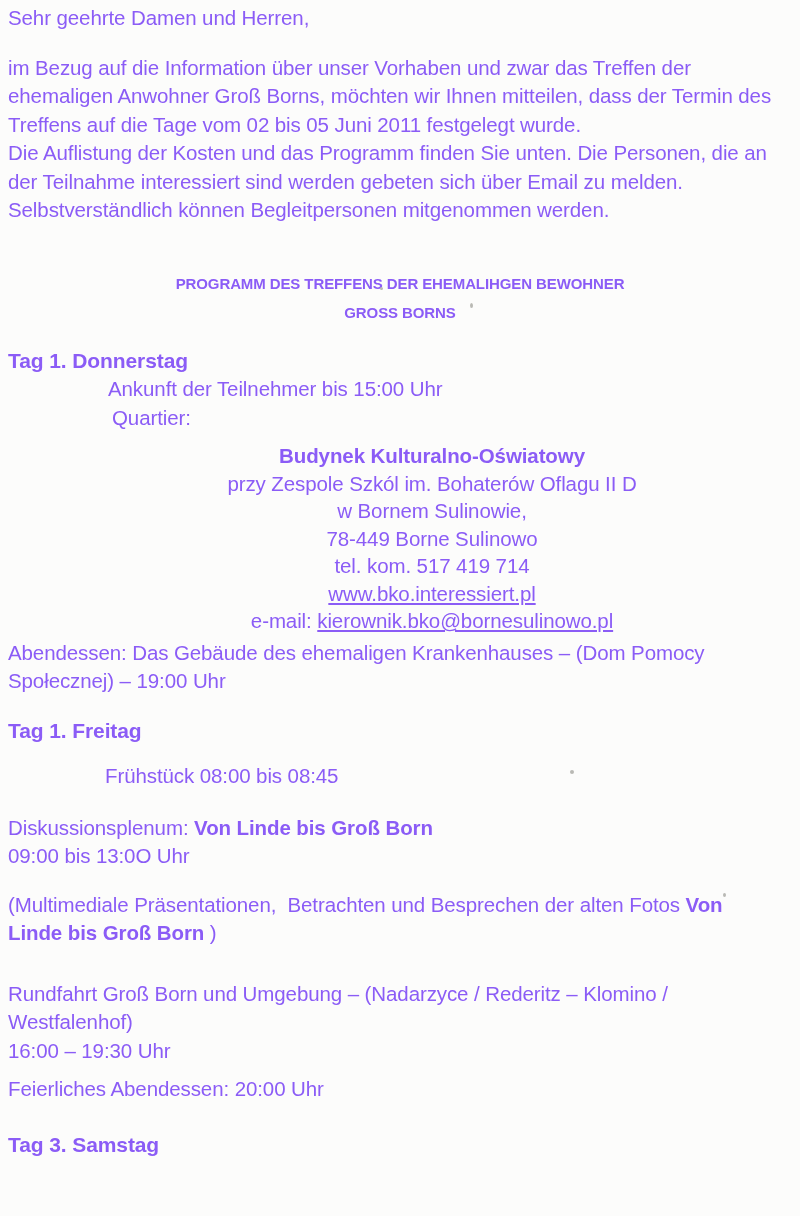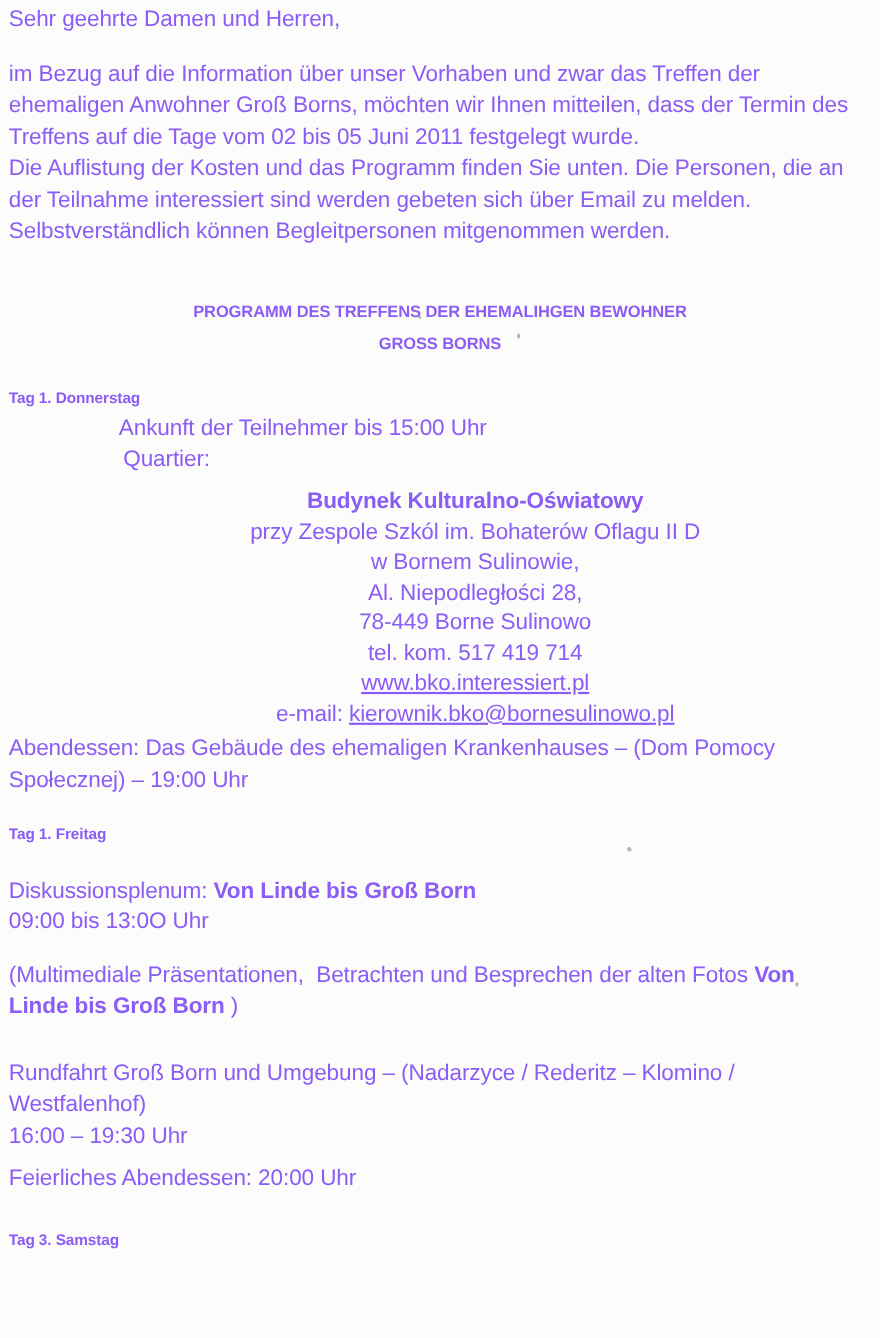--- a/index.html
+++ b/index.html
@@ -16,21 +16,21 @@
     box-sizing:border-box;
     overflow:hidden;
     letter-spacing:-0.1px;
   }
   .pre{white-space:pre-line;}
   .b{font-weight:700;}
   .u{text-decoration:underline;text-underline-offset:2px;}
   .salutation{margin:0;}
   .intro{margin-top:21px;}
   .title{margin-top:44px;text-align:center;font-weight:700;font-size:15px;line-height:29px;}
-  .day-heading{font-weight:700;font-size:14px;}
+  .day-heading{font-weight:700;font-size:21px;}
   .day1-heading{margin-top:20px;}
   .indent-arrival{margin-left:100px;}
   .indent-quartier{margin-left:104px;}
   .venue{margin-top:10px;margin-left:64px;text-align:center;line-height:27.5px;}
   .dinner{margin-top:4px;}
   .day2-heading{margin-top:21px;}
   .breakfast{margin-top:17px;margin-left:97px;}
   .plenum{margin-top:23px;}
   .note{margin-top:20px;}
   .lunch{margin-top:10px;}
@@ -60,31 +60,31 @@
   </div>
 
   <div class="day-heading day1-heading">Tag 1. Donnerstag</div>
   <div class="indent-arrival">Ankunft der Teilnehmer bis 15:00 Uhr</div>
   <div class="indent-quartier">Quartier:</div>
 
   <div class="venue">
     <div class="b">Budynek Kulturalno-Oświatowy</div>
     <div>przy Zespole Szkól im. Bohaterów Oflagu II D</div>
     <div>w Bornem Sulinowie,</div>
-    <div>Al. Niepodległości 28,</div>
     <div>78-449 Borne Sulinowo</div>
     <div>tel. kom. 517 419 714</div>
     <div><span class="u">www.bko.interessiert.pl</span></div>
     <div><span>e-mail: </span><span class="u">kierownik.bko@bornesulinowo.pl</span></div>
   </div>
 
   <div class="dinner pre">Abendessen: Das Gebäude des ehemaligen Krankenhauses – (Dom Pomocy
 Społecznej) – 19:00 Uhr</div>
 
   <div class="day-heading day2-heading">Tag 1. Freitag</div>
+  <div class="breakfast">Frühstück 08:00 bis 08:45</div>
 
   <div class="plenum"><span>Diskussionsplenum: </span><span class="b">Von Linde bis Groß Born</span><div>09:00 bis 13:0O Uhr</div></div>
 
   <div class="note pre"><span>(Multimediale Präsentationen,&nbsp; Betrachten und Besprechen der alten Fotos </span><span class="b">Von
 Linde bis Groß Born</span><span> )</span></div>
 
 
   <div class="tour pre">Rundfahrt Groß Born und Umgebung – (Nadarzyce / Rederitz – Klomino /
 Westfalenhof)
 16:00 – 19:30 Uhr</div>

